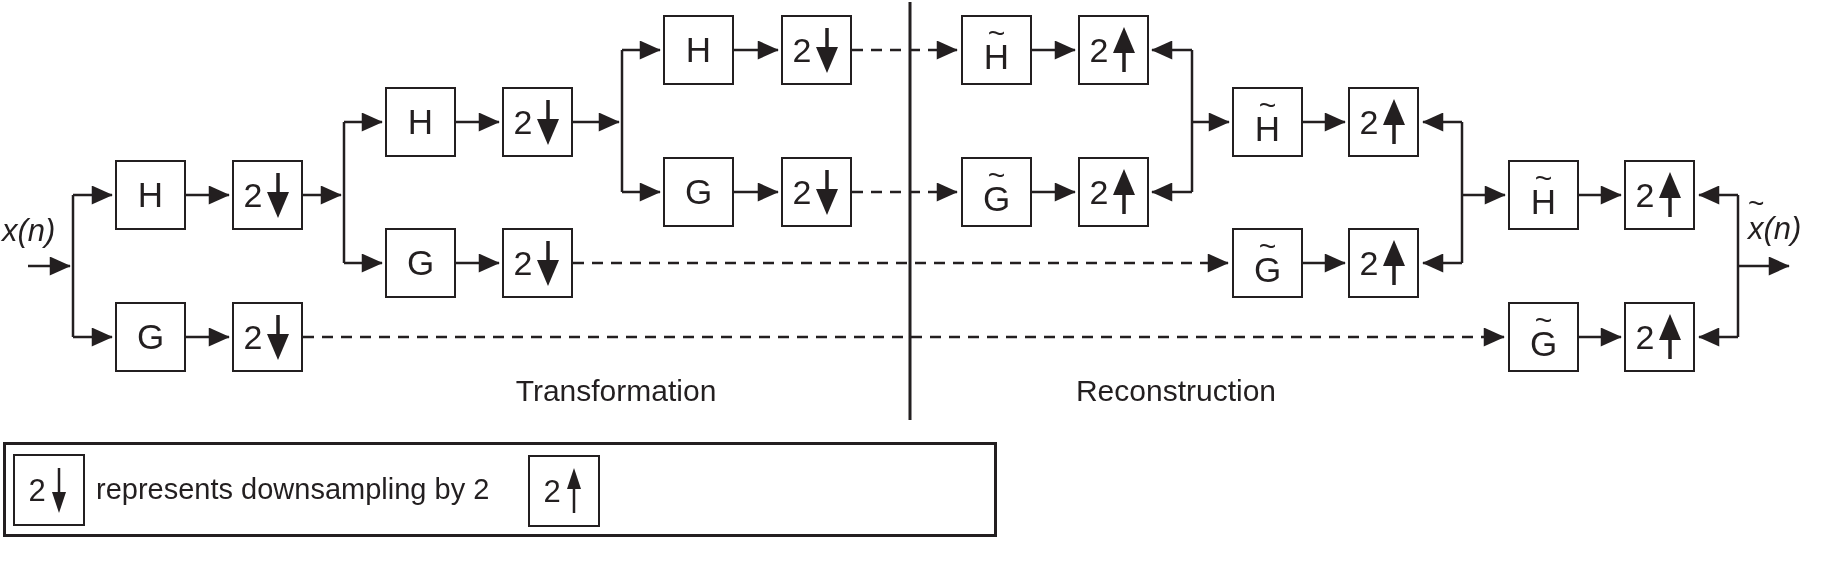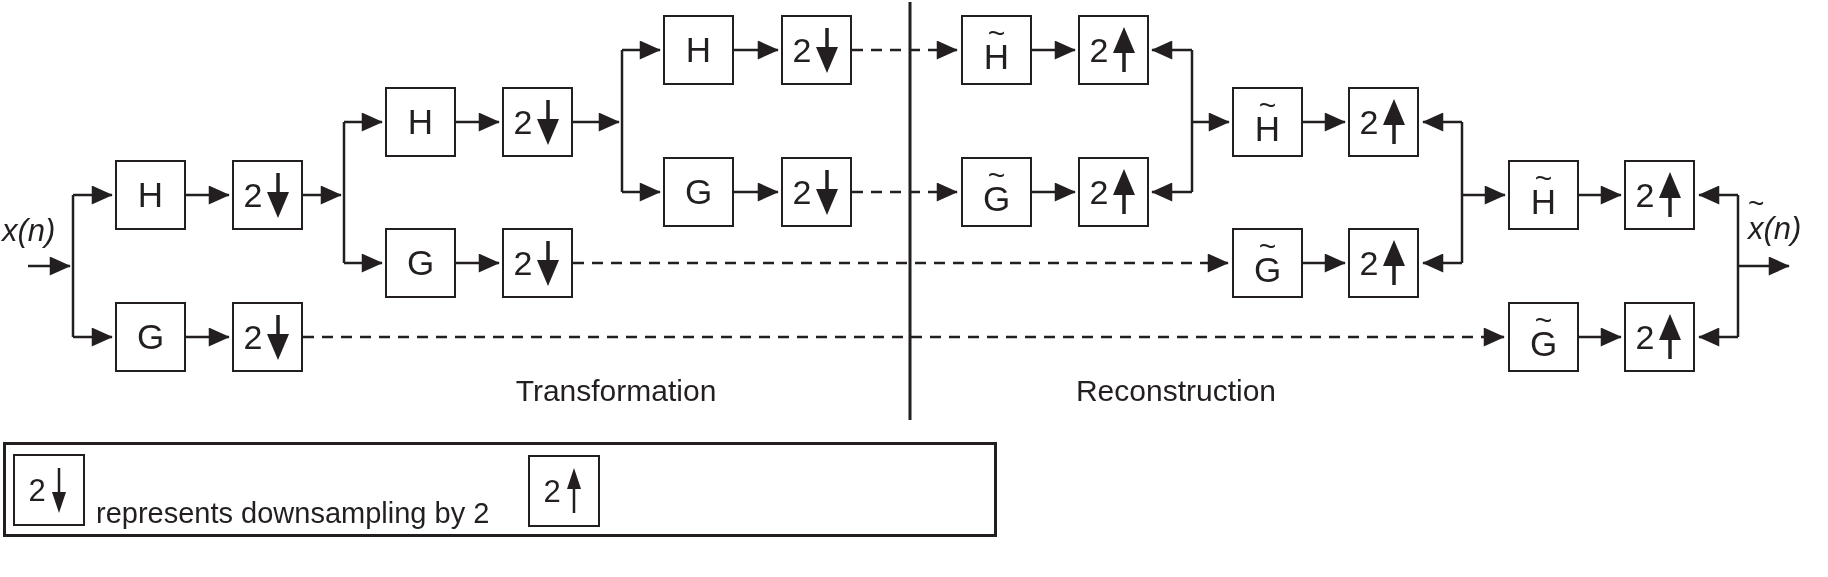--- a/index.html
+++ b/index.html
@@ -27,21 +27,21 @@
   .xt .tld2 { position:absolute; left:0px; top:-16px; font-style:normal; font-size:28px; line-height:16px; }
   .seclabel { position:absolute; top:374px; width:360px; text-align:center; font-size:30px; line-height:34px; }
 
   
   .legend { position:absolute; left:3px; top:442px; width:994px; height:95px;
             border:3.5px solid var(--ink); background:var(--paper); }
   .legend .lsbox { position:absolute; width:72px; height:72px; border:2.5px solid var(--ink);
             display:flex; align-items:center; justify-content:center; gap:2px; }
   .legend .lsbox .num { font-size:31px; line-height:31px; }
   .ltext { position:absolute; top:0; height:100%; display:flex; align-items:center;
-           font-size:29px; white-space:nowrap;margin-top:24px; }
+           font-size:29px; white-space:nowrap; }
 </style>
 </head>
 <body>
 
 <div class="stage">
 
   <svg class="wires" width="1828" height="577" viewBox="0 0 1828 577">
     <defs>
       <marker id="ah" viewBox="0 0 10 9" refX="9.6" refY="4.5" markerWidth="22" markerHeight="19" orient="auto" markerUnits="userSpaceOnUse">
         <path d="M0,0 L10,4.5 L0,9 Z" fill="#231f20"></path>

